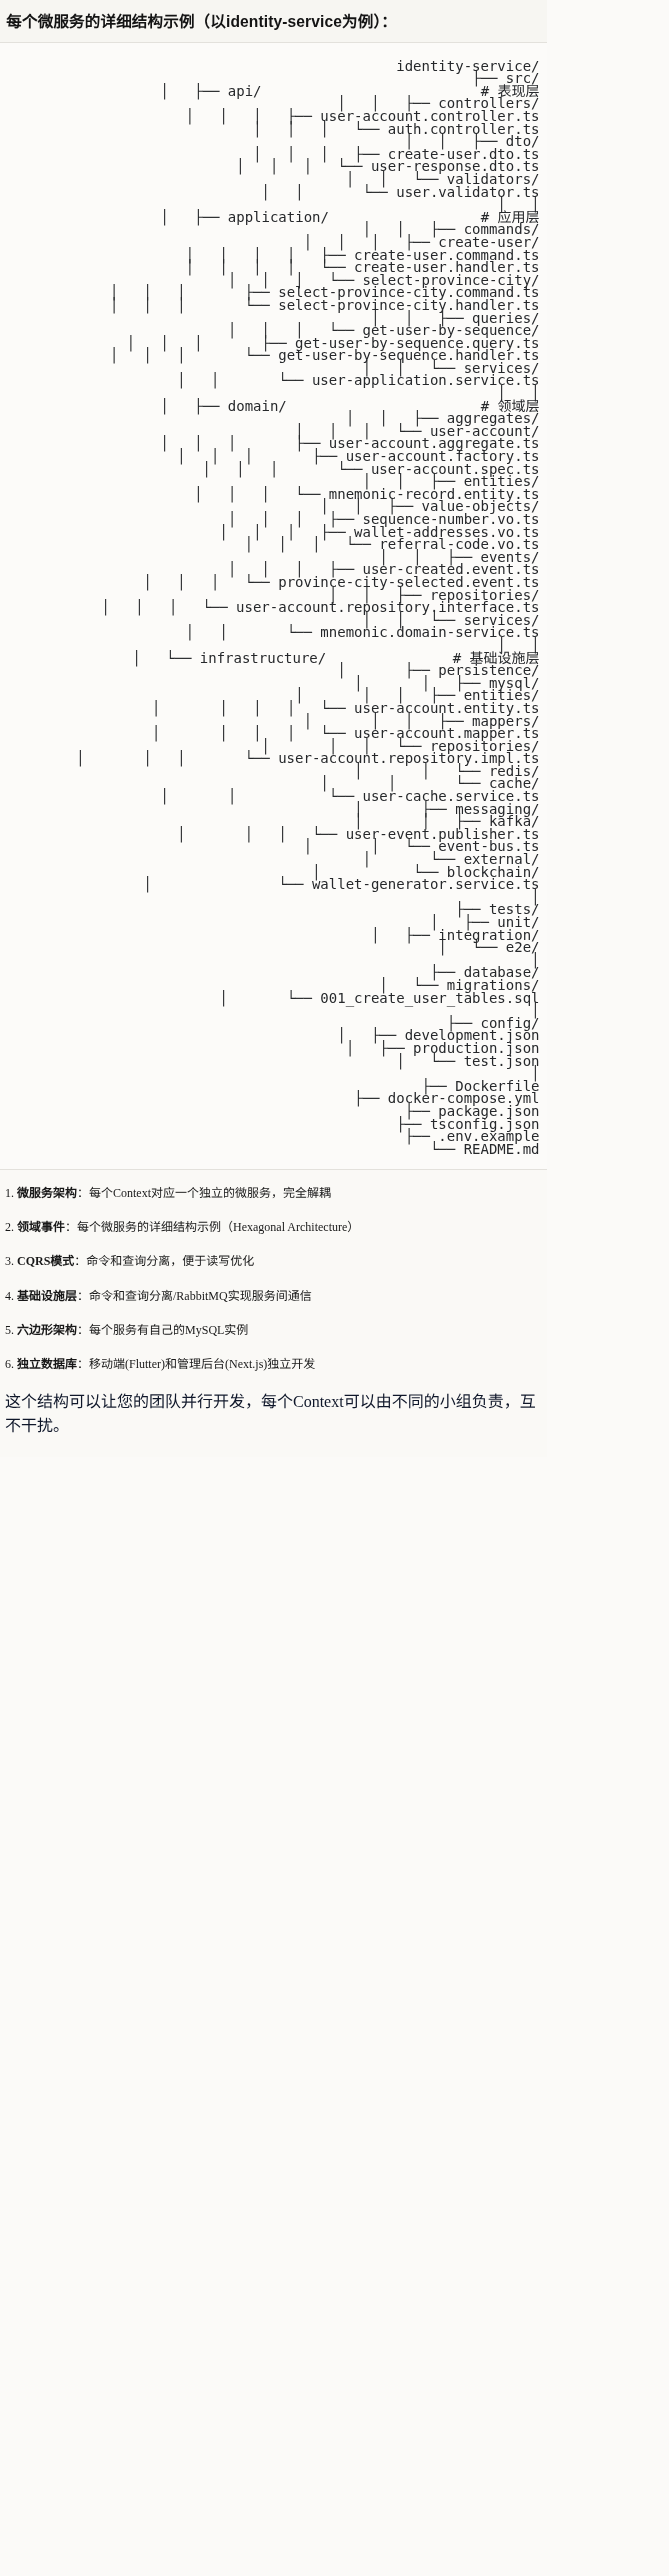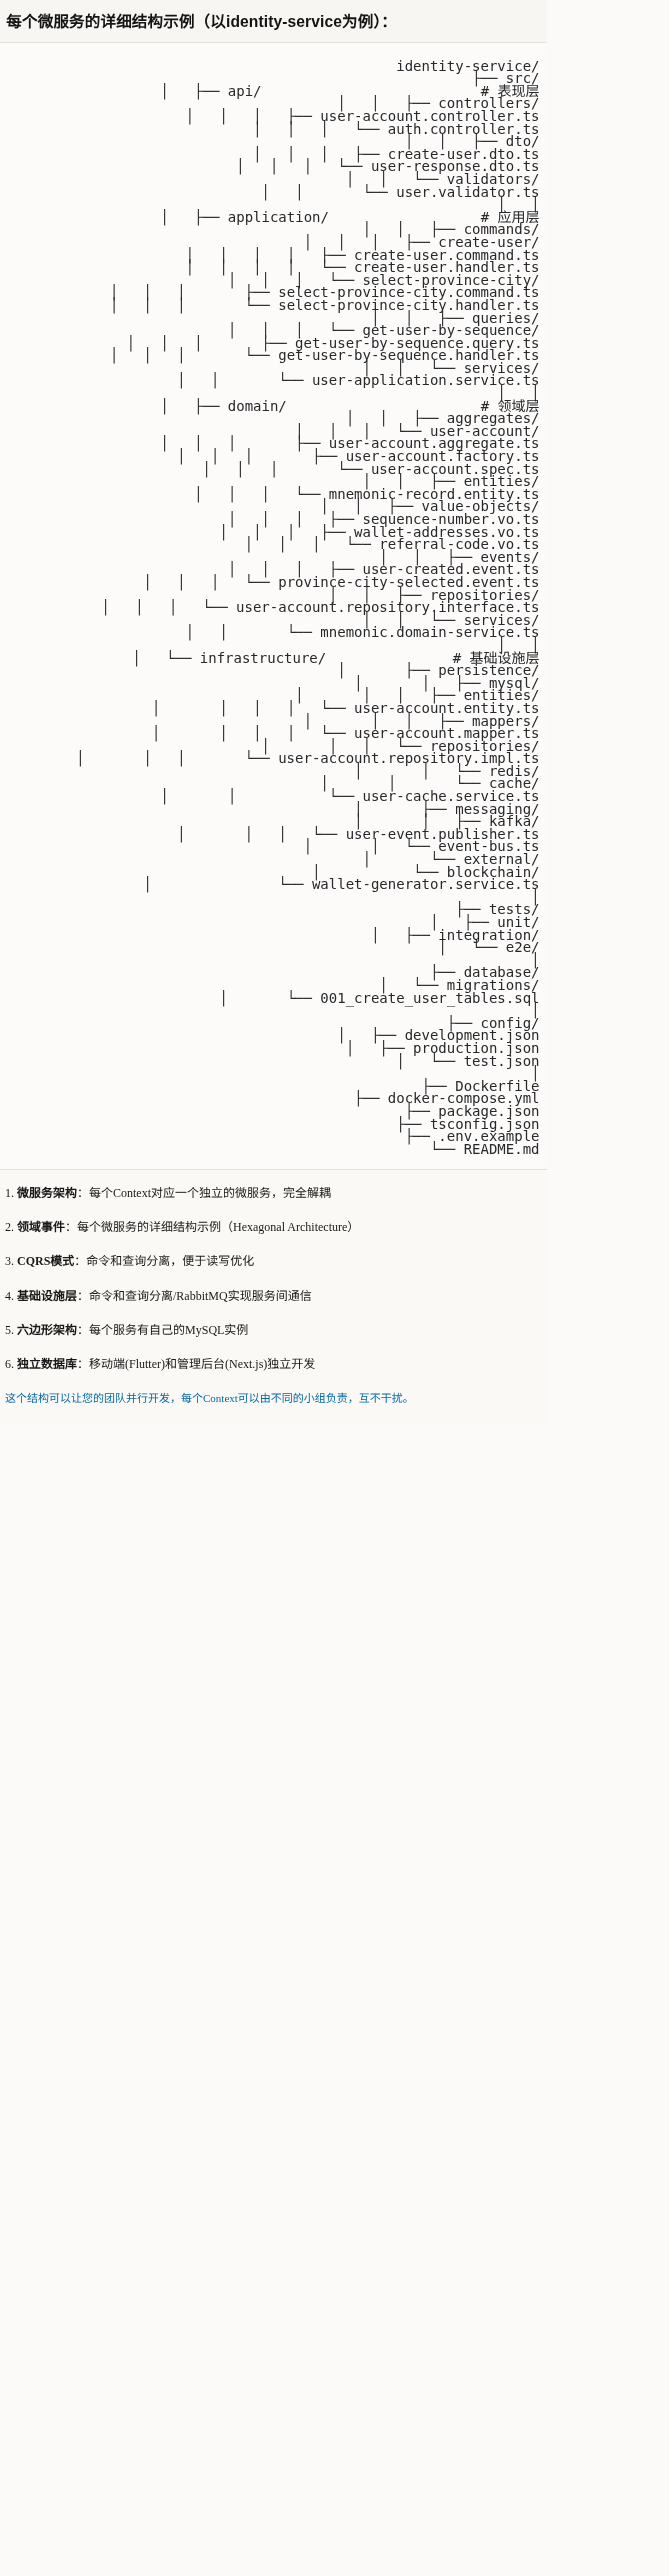--- a/index.html
+++ b/index.html
@@ -88,23 +88,23 @@
     font-weight: bold;
   }
   .note-sep {
     font-weight: normal;
   }
   .note-desc {
     font-weight: normal;
   }
   .closing {
     font-family: "Liberation Serif", serif;
-    font-size: 11px;
+    font-size: 16px;
     line-height: 1.55;
-    color: #0369a1;
+    color: #0f172a;
     margin: 6.3px 0 0 0;
     padding: 0 0 11.3px 0;
   }
 </style>
 </head>
 <body>
 
 <div class="page">
 
   <h2 class="doc-heading">每个微服务的详细结构示例（以identity-service为例）：</h2>

